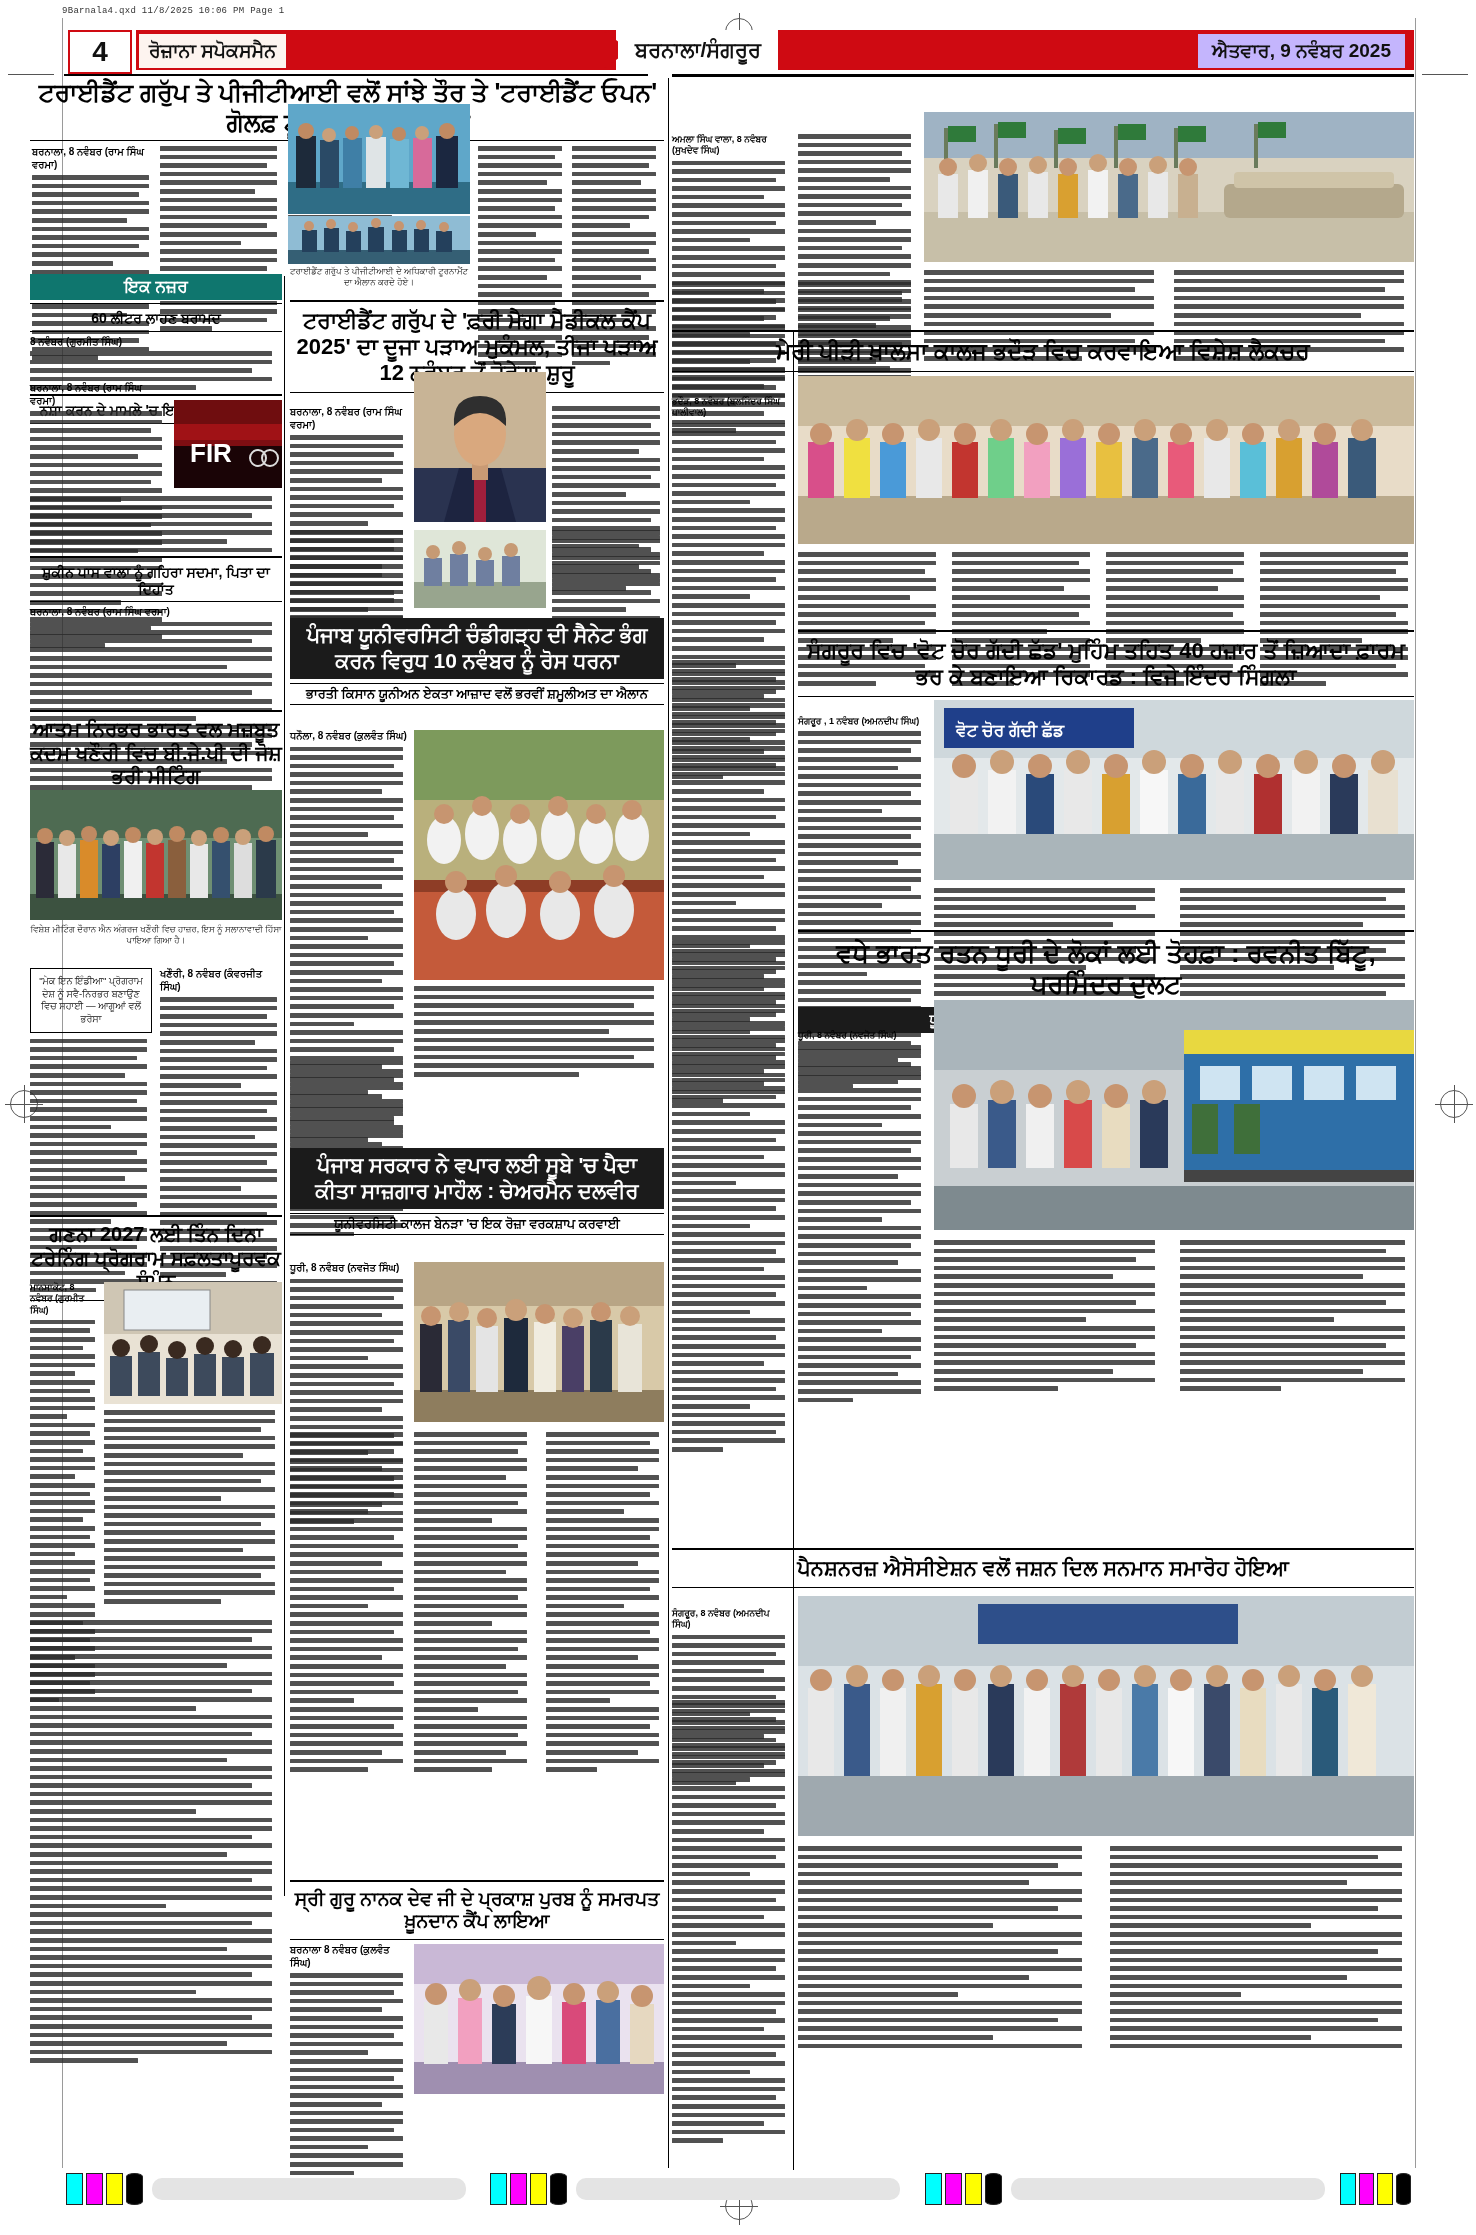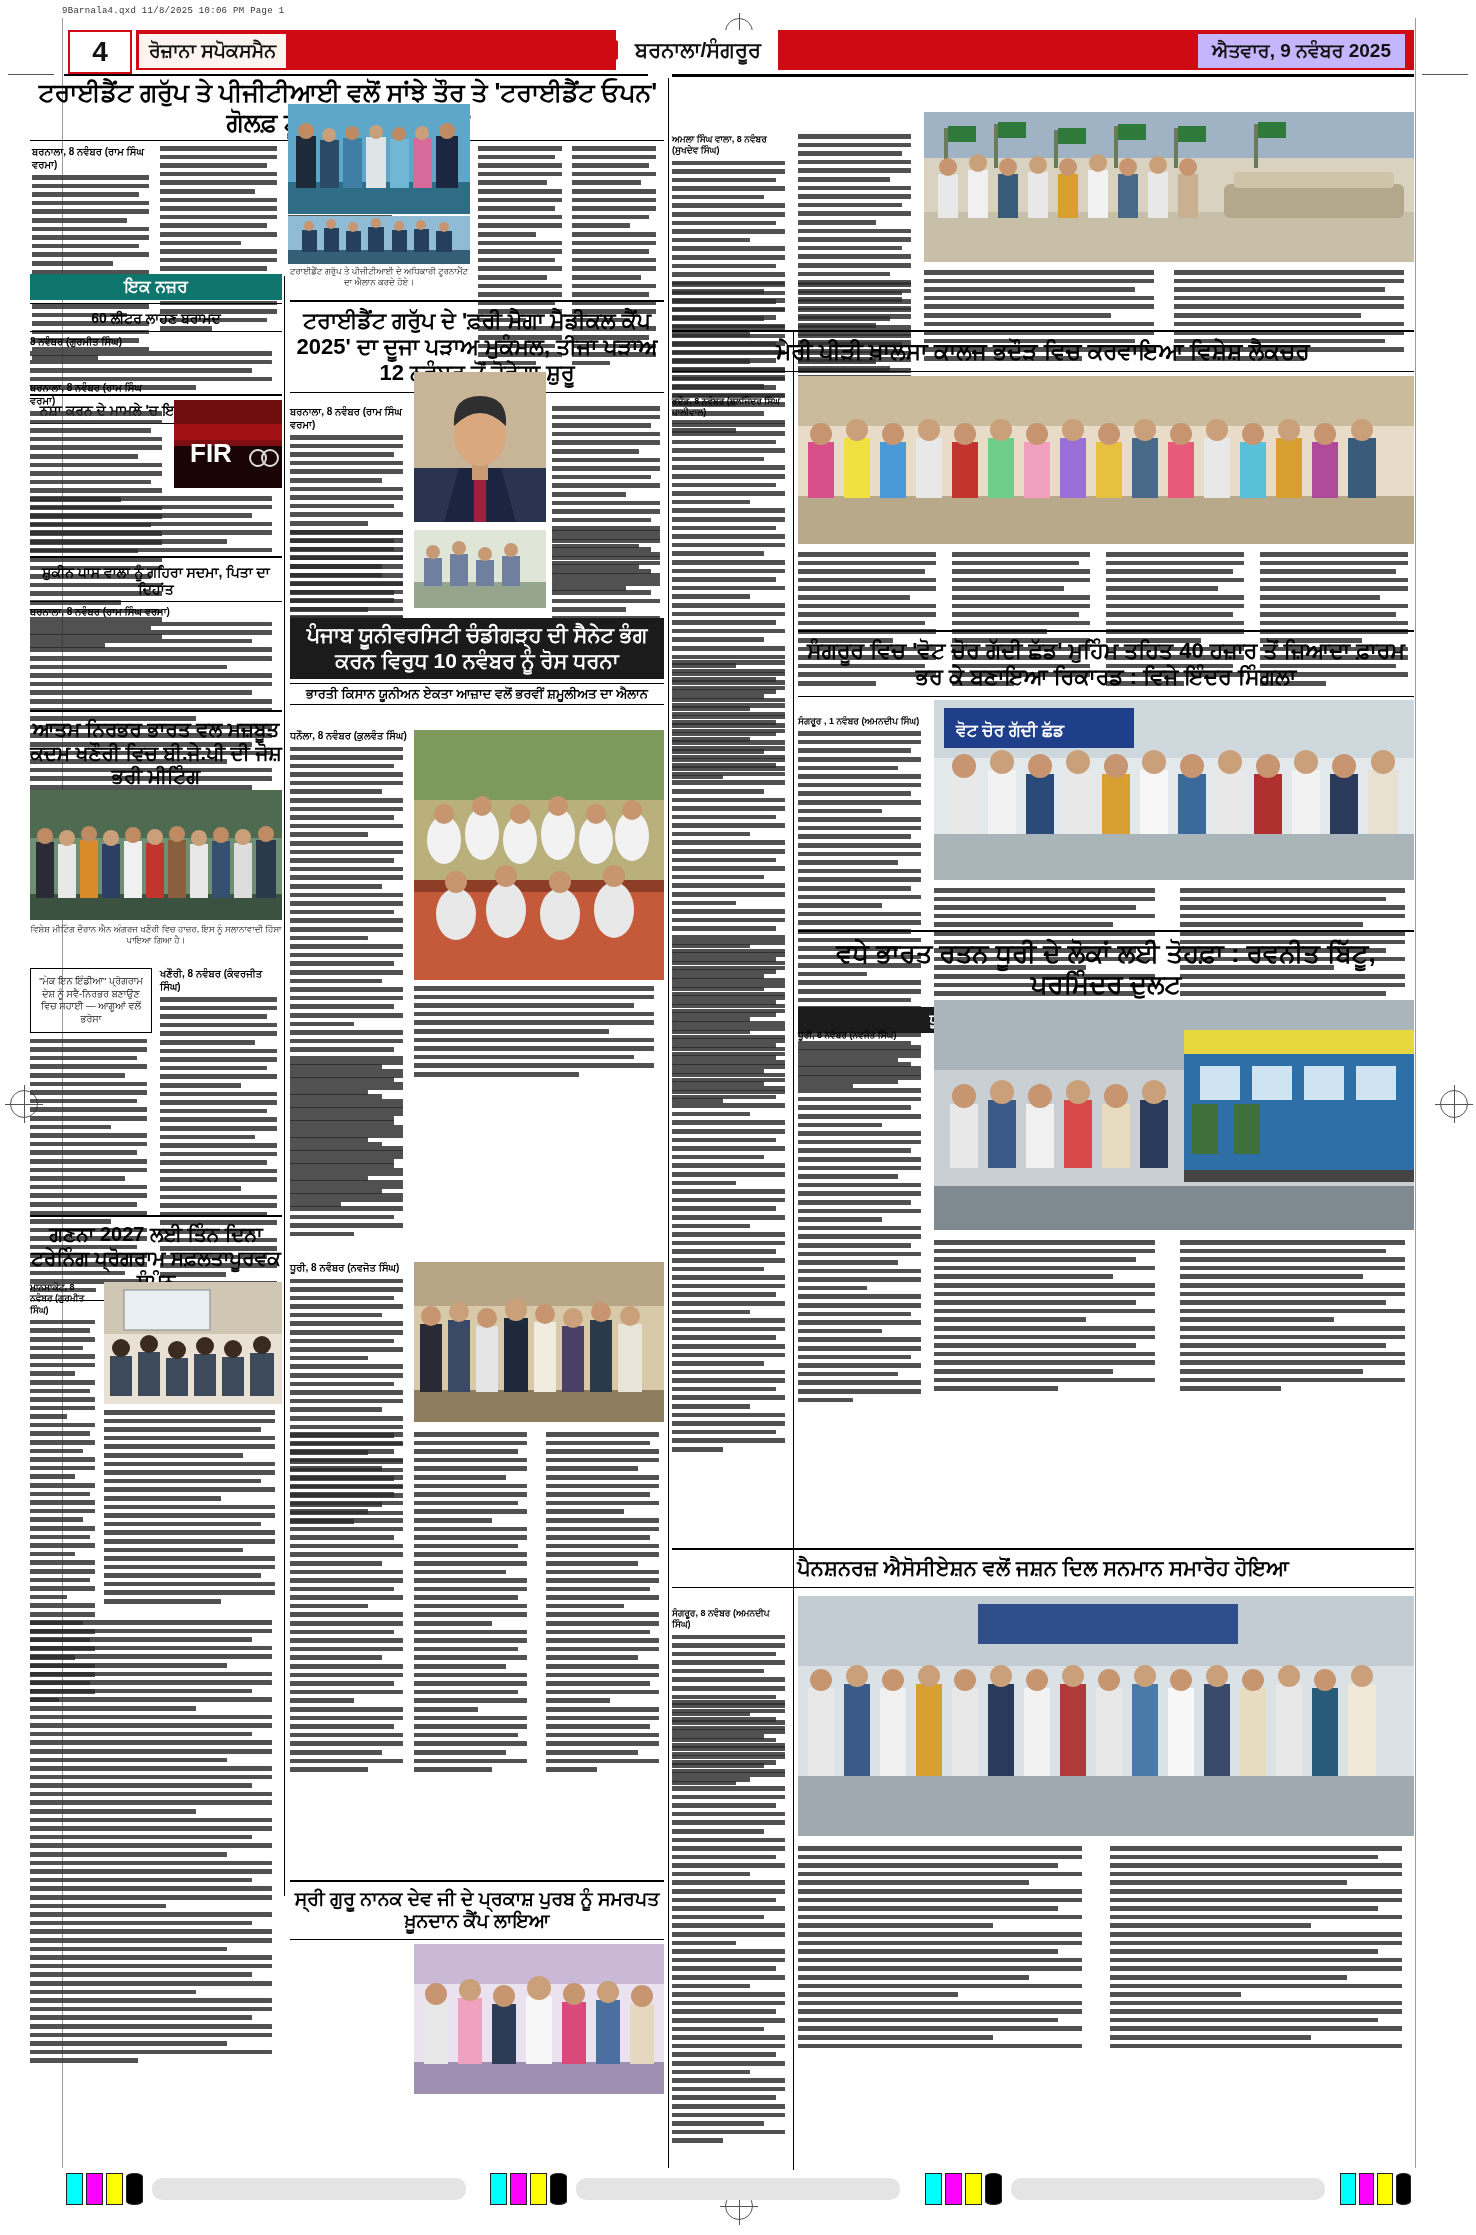--- a/index.html
+++ b/index.html
@@ -917,20 +917,24 @@
         <i class="s9"></i>
         <i class="s7"></i>
         <i class="s9"></i>
         <i class="s9"></i>
       <i class="s8"></i>
         <i class="s9"></i>
         <i class="s5"></i>
     </div>
   </div>
 
+  <div class="abs" style="left:290px;top:1148px;width:374px;">
+    <div class="band hl-lg" style="font-size:21px;">ਪੰਜਾਬ ਸਰਕਾਰ ਨੇ ਵਪਾਰ ਲਈ ਸੂਬੇ 'ਚ ਪੈਦਾ ਕੀਤਾ ਸਾਜ਼ਗਾਰ ਮਾਹੌਲ : ਚੇਅਰਮੈਨ ਦਲਵੀਰ</div>
+    <div class="subbar" style="margin-top:4px;">ਯੂਨੀਵਰਸਿਟੀ ਕਾਲਜ ਬੇਨੜਾ 'ਚ ਇਕ ਰੋਜ਼ਾ ਵਰਕਸ਼ਾਪ ਕਰਵਾਈ</div>
+  </div>
   <div class="abs" style="left:290px;top:1262px;width:118px;">
     <div class="byline">ਧੂਰੀ, 8 ਨਵੰਬਰ (ਨਵਜੋਤ ਸਿੰਘ)</div>
     <div class="lines" style="margin-top:4px;">
       <i class="s9"></i>
         <i class="s9"></i>
         <i class="s8"></i>
         <i class="s9"></i>
         <i class="s7"></i>
         <i class="s9"></i>
       <i class="s9"></i>
@@ -1113,20 +1117,49 @@
         <i class="s7"></i>
         <i class="s9"></i>
         <i class="s4"></i>
     </div>
   </div>
 
   <div class="abs" style="left:290px;top:1880px;width:374px;">
     <div class="rule2"></div>
     <div class="hl hl-lg" style="margin:6px 0 6px;font-size:19px;">ਸ੍ਰੀ ਗੁਰੂ ਨਾਨਕ ਦੇਵ ਜੀ ਦੇ ਪ੍ਰਕਾਸ਼ ਪੁਰਬ ਨੂੰ ਸਮਰਪਤ ਖ਼ੂਨਦਾਨ ਕੈਂਪ ਲਾਇਆ</div>
     <div class="rule"></div>
+  </div>
+  <div class="abs" style="left:290px;top:1944px;width:118px;">
+    <div class="byline">ਬਰਨਾਲਾ 8 ਨਵੰਬਰ (ਕੁਲਵੰਤ ਸਿੰਘ)</div>
+    <div class="lines" style="margin-top:4px;">
+      <i class="s9"></i>
+        <i class="s9"></i>
+        <i class="s8"></i>
+        <i class="s9"></i>
+        <i class="s7"></i>
+        <i class="s9"></i>
+      <i class="s9"></i>
+        <i class="s8"></i>
+        <i class="s9"></i>
+        <i class="s6"></i>
+        <i class="s9"></i>
+        <i class="s9"></i>
+      <i class="s8"></i>
+        <i class="s9"></i>
+        <i class="s9"></i>
+        <i class="s7"></i>
+        <i class="s9"></i>
+        <i class="s9"></i>
+      <i class="s8"></i>
+        <i class="s9"></i>
+        <i class="s6"></i>
+        <i class="s9"></i>
+        <i class="s9"></i>
+        <i class="s5"></i>
+    </div>
   </div>
   <div class="photo abs" style="left:414px;top:1944px;width:250px;height:150px;">
     <svg viewBox="0 0 250 150" width="250" height="150" preserveAspectRatio="none">
       <rect width="250" height="150" fill="#eae2ef"></rect>
       <rect y="0" width="250" height="40" fill="#c9b8d6"></rect>
       <rect y="118" width="250" height="32" fill="#9f8fb0"></rect>
       <g>
         <rect x="10" y="58" width="24" height="62" fill="#e8e8e8"></rect>
           <circle cx="22" cy="50" r="11" fill="#c79570"></circle>
         <rect x="44" y="54" width="24" height="66" fill="#f2a0c0"></rect>

